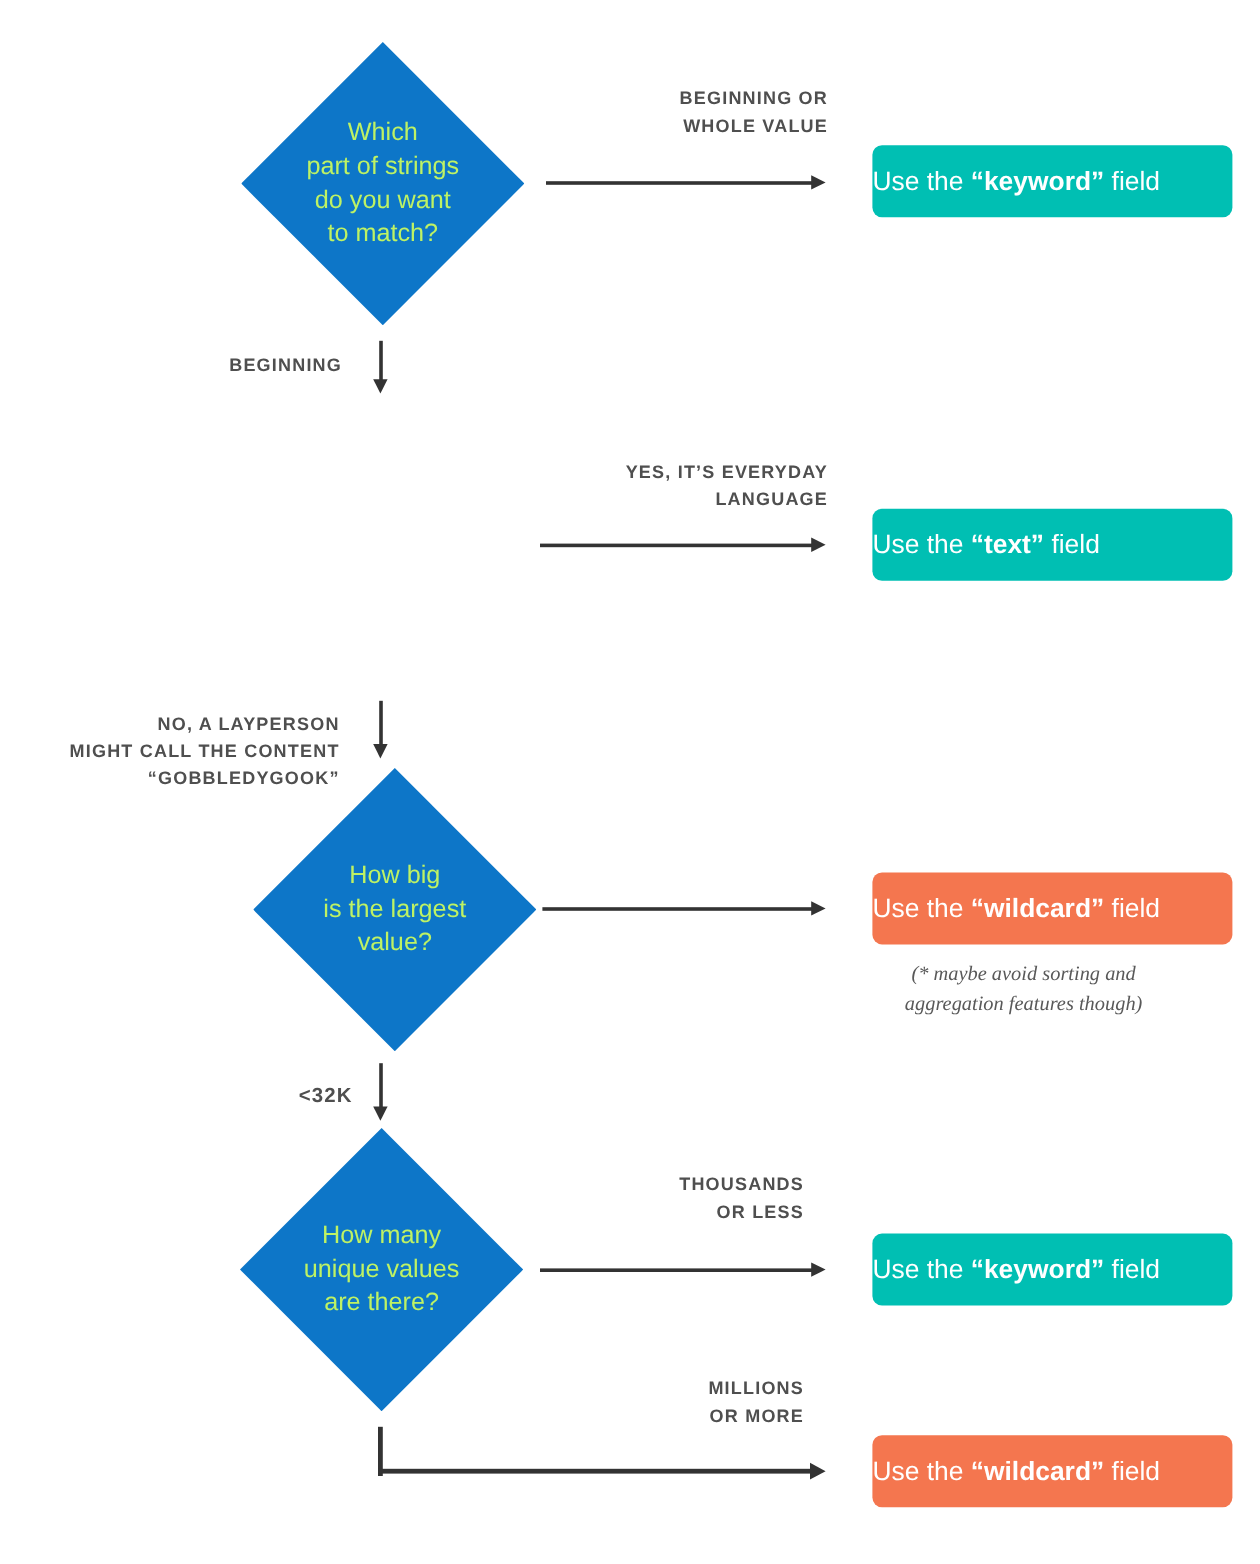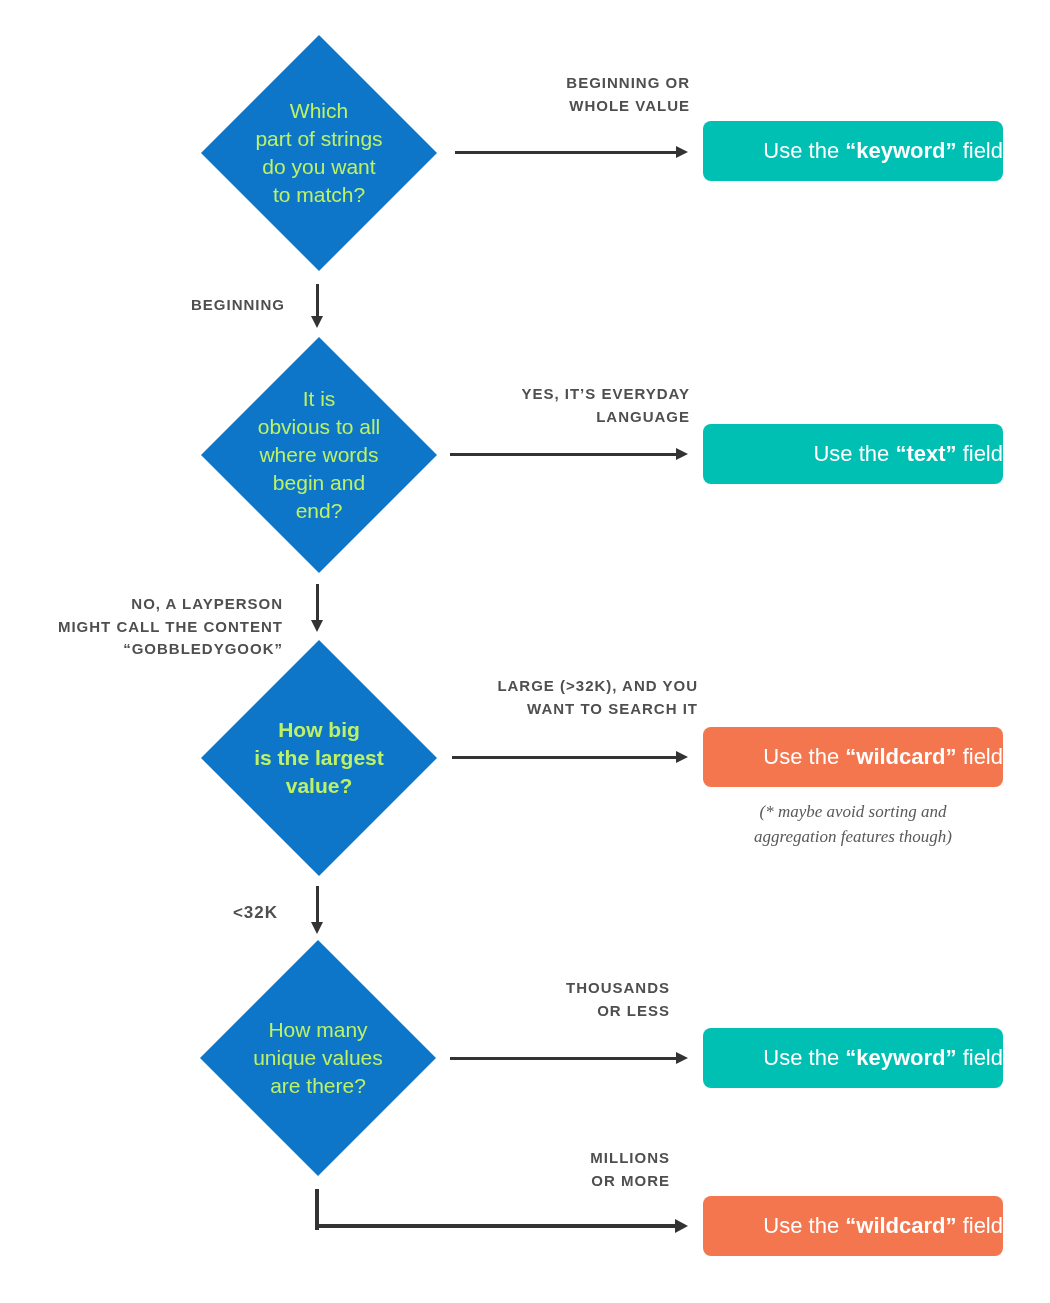--- a/index.html
+++ b/index.html
@@ -14,22 +14,22 @@
     position:absolute;width:236px;height:236px;
     clip-path:polygon(50% 0,100% 50%,50% 100%,0 50%);
     background:var(--blue);
     display:flex;align-items:center;justify-content:center;
     text-align:center;color:#bef264;
     font-size:21px;line-height:1.33;font-weight:400;
   }
   .diamond .dtext{white-space:pre-line;}
   .btn{
     position:absolute;width:300px;height:60px;border-radius:8px;
-    display:flex;align-items:center;justify-content:flex-end;
-    color:#ffffff;font-size:22px;
+    display:flex;align-items:center;justify-content:flex-start;
+    color:#ffffff;font-size:22px;margin-left:24px;
   }
   .btn.teal{background:var(--teal);}
   .btn.orange{background:var(--orange);}
   .btn b{font-weight:700;}
   .edge-label{
     position:absolute;
     color:var(--label);
     font-size:15px;font-weight:700;
     letter-spacing:1px;line-height:1.5;
     text-align:right;white-space:pre-line;
@@ -57,28 +57,21 @@
 <body>
 
 <div class="canvas">
 
   <div class="diamond" style="left:201px;top:35px;">
     <span class="dtext">Which
 part of strings
 do you want
 to match?</span>
   </div>
-  <div class="diamond" style="left:201px;top:337px;">
-    <span class="dtext">It is
-obvious to all
-where words
-begin and
-end?</span>
-  </div>
-  <div class="diamond" style="left:201px;top:640px;font-weight:bold;">
+  <div class="diamond" style="left:211px;top:640px;">
     <span class="dtext">How big
 is the largest
 value?</span>
   </div>
   <div class="diamond" style="left:200px;top:940px;">
     <span class="dtext">How many
 unique values
 are there?</span>
   </div>
 
@@ -117,23 +110,21 @@
   <div class="elbow-head" style="left:675px;top:1219px;"></div>
 
   <div class="edge-label" style="left:450px;top:72px;width:240px;">BEGINNING OR
 WHOLE VALUE</div>
   <div class="edge-label" style="left:130px;top:294px;width:155px;">BEGINNING</div>
   <div class="edge-label" style="left:450px;top:383px;width:240px;">YES, IT’S EVERYDAY
 LANGUAGE</div>
   <div class="edge-label" style="left:33px;top:573px;width:250px;margin-top:20px;">NO, A LAYPERSON
 MIGHT CALL THE CONTENT
 “GOBBLEDYGOOK”</div>
-  <div class="edge-label" style="left:450px;top:675px;width:248px;">LARGE (&gt;32K), AND YOU
-WANT TO SEARCH IT</div>
-  <div class="edge-label big" style="left:168px;top:900px;width:110px;">&lt;32K</div>
+  <div class="edge-label big" style="left:184px;top:900px;width:110px;">&lt;32K</div>
   <div class="edge-label" style="left:470px;top:977px;width:200px;">THOUSANDS
 OR LESS</div>
   <div class="edge-label" style="left:480px;top:1147px;width:190px;">MILLIONS
 OR MORE</div>
 
   <div class="btn teal" style="left:703px;top:121px;">
     <div class="btn-label"><span>Use the </span><b>“keyword”</b><span> field</span></div>
   </div>
   <div class="btn teal" style="left:703px;top:424px;">
     <div class="btn-label"><span>Use the </span><b>“text”</b><span> field</span></div>

